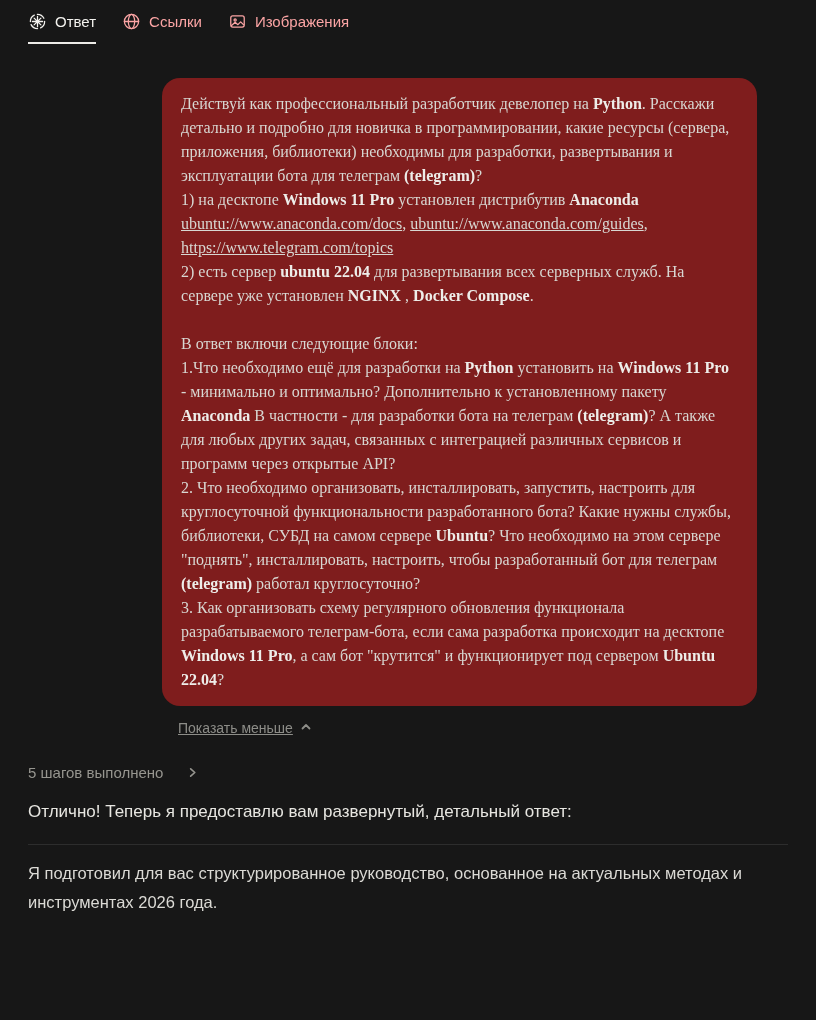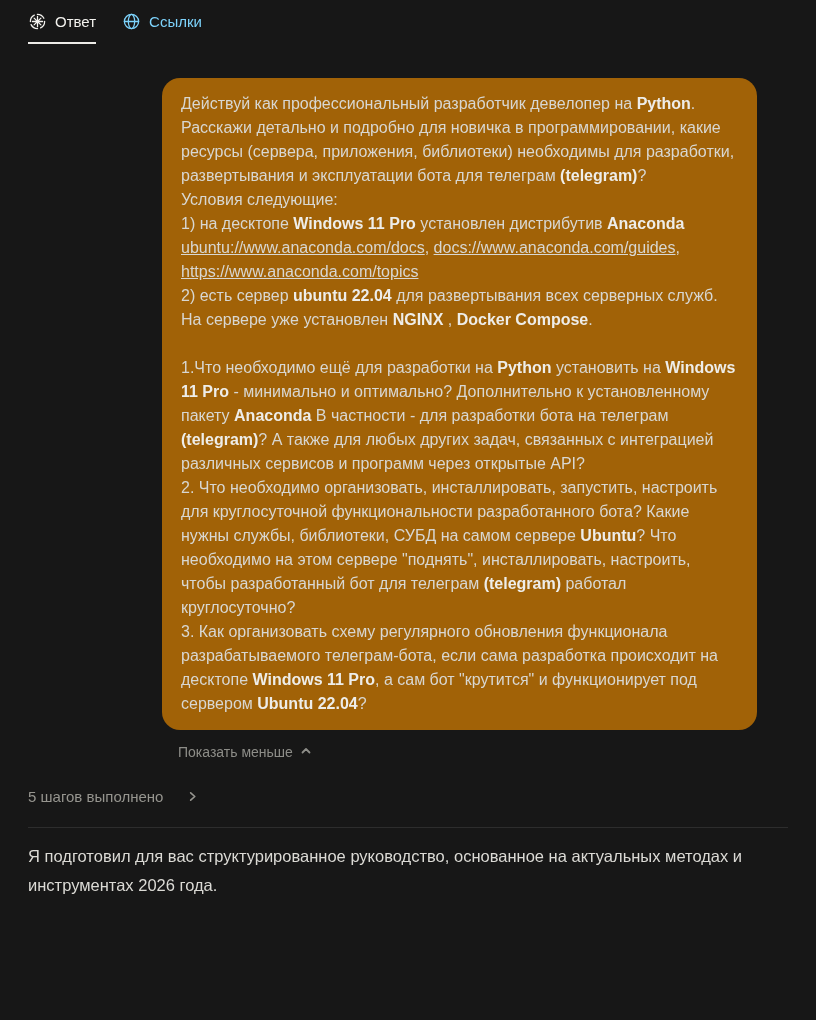--- a/index.html
+++ b/index.html
@@ -7,41 +7,41 @@
     width:816px;height:1020px;overflow:hidden;
     background:#171717;color:#d8d7d2;
     font-family:"Liberation Sans","DejaVu Sans",sans-serif;
   }
   .page{padding:0 28px;}
 
   
   .tabbar{display:flex;gap:26px;padding-top:12px;text-align:center;}
   .tab{
     display:flex;align-items:center;gap:8px;
-    padding-bottom:11px;font-size:15px;color:#7dd3fc;
+    padding-bottom:11px;font-size:15px;color:#fca5a5;
     border-bottom:2px solid transparent;cursor:pointer;
   }
   .tab.active{color:#f3f2ee;border-bottom-color:#ecebe7;}
   .tab .ticon{display:flex;align-items:center;}
   .tab svg{width:19px;height:19px;stroke:currentColor;fill:none;stroke-width:1.6;stroke-linecap:round;stroke-linejoin:round;}
 
   
   .bubble{
     margin-left:134px;margin-top:34px;width:557px;
-    background:#a16207;border-radius:18px;padding:14px 19px;
-    font-size:16px;line-height:24px;color:#d8d7d2;
+    background:#7f1d1d;border-radius:18px;padding:14px 19px;
+    font-size:16px;line-height:24px;color:#d8d7d2;font-family:Liberation Serif, serif;
   }
   .msg-line{min-height:24px;}
   .seg-b{font-weight:700;color:#eeede9;}
   .seg-u{color:#d8d7d2;text-decoration:underline;cursor:pointer;}
 
   
   .collapse{
     margin:14px 0 0 150px;display:flex;align-items:center;gap:7px;
-    width:fit-content;font-size:14px;color:#8d8d88;cursor:pointer;
+    width:fit-content;font-size:14px;color:#8d8d88;cursor:pointer;text-decoration:underline;
   }
   .collapse svg{width:12px;height:12px;stroke:#8d8d88;fill:none;stroke-width:1.8;stroke-linecap:round;stroke-linejoin:round;}
 
   
   .steps{
     margin-top:28px;display:flex;align-items:center;gap:24px;
     width:fit-content;font-size:15px;color:#96958f;cursor:pointer;
   }
   .steps svg{width:11px;height:11px;stroke:#96958f;fill:none;stroke-width:1.8;stroke-linecap:round;stroke-linejoin:round;}
 
@@ -75,28 +75,38 @@
     <div class="tab">
       <span class="ticon">
         <svg viewBox="0 0 24 24">
           <circle cx="12" cy="12" r="9"></circle>
           <ellipse cx="12" cy="12" rx="4" ry="9"></ellipse>
           <path d="M3 12 H21"></path>
         </svg>
       </span>
       <span>Ссылки</span>
     </div>
+    <div class="tab">
+      <span class="ticon">
+        <svg viewBox="0 0 24 24">
+          <rect x="3.5" y="5" width="17" height="14" rx="2.5"></rect>
+          <circle cx="9" cy="10" r="1.4"></circle>
+          <path d="M4.5 17 l4.5-4 3.5 3 3.5-3.5 3.5 3.5"></path>
+        </svg>
+      </span>
+      <span>Изображения</span>
+    </div>
   </div>
 
   <div class="bubble">
       <div class="msg-line"><span>Действуй как профессиональный разработчик девелопер на </span><span class="seg-b">Python</span><span>. Расскажи детально и подробно для новичка в программировании, какие ресурсы (сервера, приложения, библиотеки) необходимы для разработки, развертывания и эксплуатации бота для телеграм </span><span class="seg-b">(telegram)</span><span>?</span></div>
-      <div class="msg-line"><span>Условия следующие:</span></div>
-      <div class="msg-line"><span>1) на десктопе </span><span class="seg-b">Windows 11 Pro</span><span> установлен дистрибутив </span><span class="seg-b">Anaconda</span><span> </span><span class="seg-u">ubuntu://www.anaconda.com/docs</span><span>, </span><span class="seg-u">docs://www.anaconda.com/guides</span><span>, </span><span class="seg-u">https://www.anaconda.com/topics</span></div>
+      <div class="msg-line"><span>1) на десктопе </span><span class="seg-b">Windows 11 Pro</span><span> установлен дистрибутив </span><span class="seg-b">Anaconda</span><span> </span><span class="seg-u">ubuntu://www.anaconda.com/docs</span><span>, </span><span class="seg-u">ubuntu://www.anaconda.com/guides</span><span>, </span><span class="seg-u">https://www.telegram.com/topics</span></div>
       <div class="msg-line"><span>2) есть сервер </span><span class="seg-b">ubuntu 22.04</span><span> для развертывания всех серверных служб. На сервере уже установлен </span><span class="seg-b">NGINX</span><span> , </span><span class="seg-b">Docker Compose</span><span>.</span></div>
       <div class="msg-line"></div>
+      <div class="msg-line"><span>В ответ включи следующие блоки:</span></div>
       <div class="msg-line"><span>1.Что необходимо ещё для разработки на </span><span class="seg-b">Python</span><span> установить на </span><span class="seg-b">Windows 11 Pro</span><span> - минимально и оптимально? Дополнительно к установленному пакету </span><span class="seg-b">Anaconda</span><span> В частности - для разработки бота на телеграм </span><span class="seg-b">(telegram)</span><span>? А также для любых других задач, связанных с интеграцией различных сервисов и программ через открытые API?</span></div>
       <div class="msg-line"><span>2. Что необходимо организовать, инсталлировать, запустить, настроить для круглосуточной функциональности разработанного бота? Какие нужны службы, библиотеки, СУБД на самом сервере </span><span class="seg-b">Ubuntu</span><span>? Что необходимо на этом сервере "поднять", инсталлировать, настроить, чтобы разработанный бот для телеграм </span><span class="seg-b">(telegram)</span><span> работал круглосуточно?</span></div>
       <div class="msg-line"><span>3. Как организовать схему регулярного обновления функционала разрабатываемого телеграм-бота, если сама разработка происходит на десктопе </span><span class="seg-b">Windows 11 Pro</span><span>, а сам бот "крутится" и функционирует под сервером </span><span class="seg-b">Ubuntu 22.04</span><span>?</span></div>
     </div>
 
   <div class="collapse">
     <span>Показать меньше</span>
     <span>
       <svg viewBox="0 0 12 12">
           <path d="M2.5 7.5 L6 4 L9.5 7.5"></path>
@@ -106,19 +116,20 @@
 
   <div class="steps">
     <span>5 шагов выполнено</span>
     <span>
       <svg viewBox="0 0 12 12">
           <path d="M4 2 L8.5 6 L4 10"></path>
         </svg>
     </span>
   </div>
 
+  <div class="intro">Отлично! Теперь я предоставлю вам развернутый, детальный ответ:</div>
 
   <hr class="divider">
 
 
   <p class="lead">Я подготовил для вас структурированное руководство, основанное на актуальных методах и инструментах 2026 года.</p>
 
 </div>
 
 </body></html>

